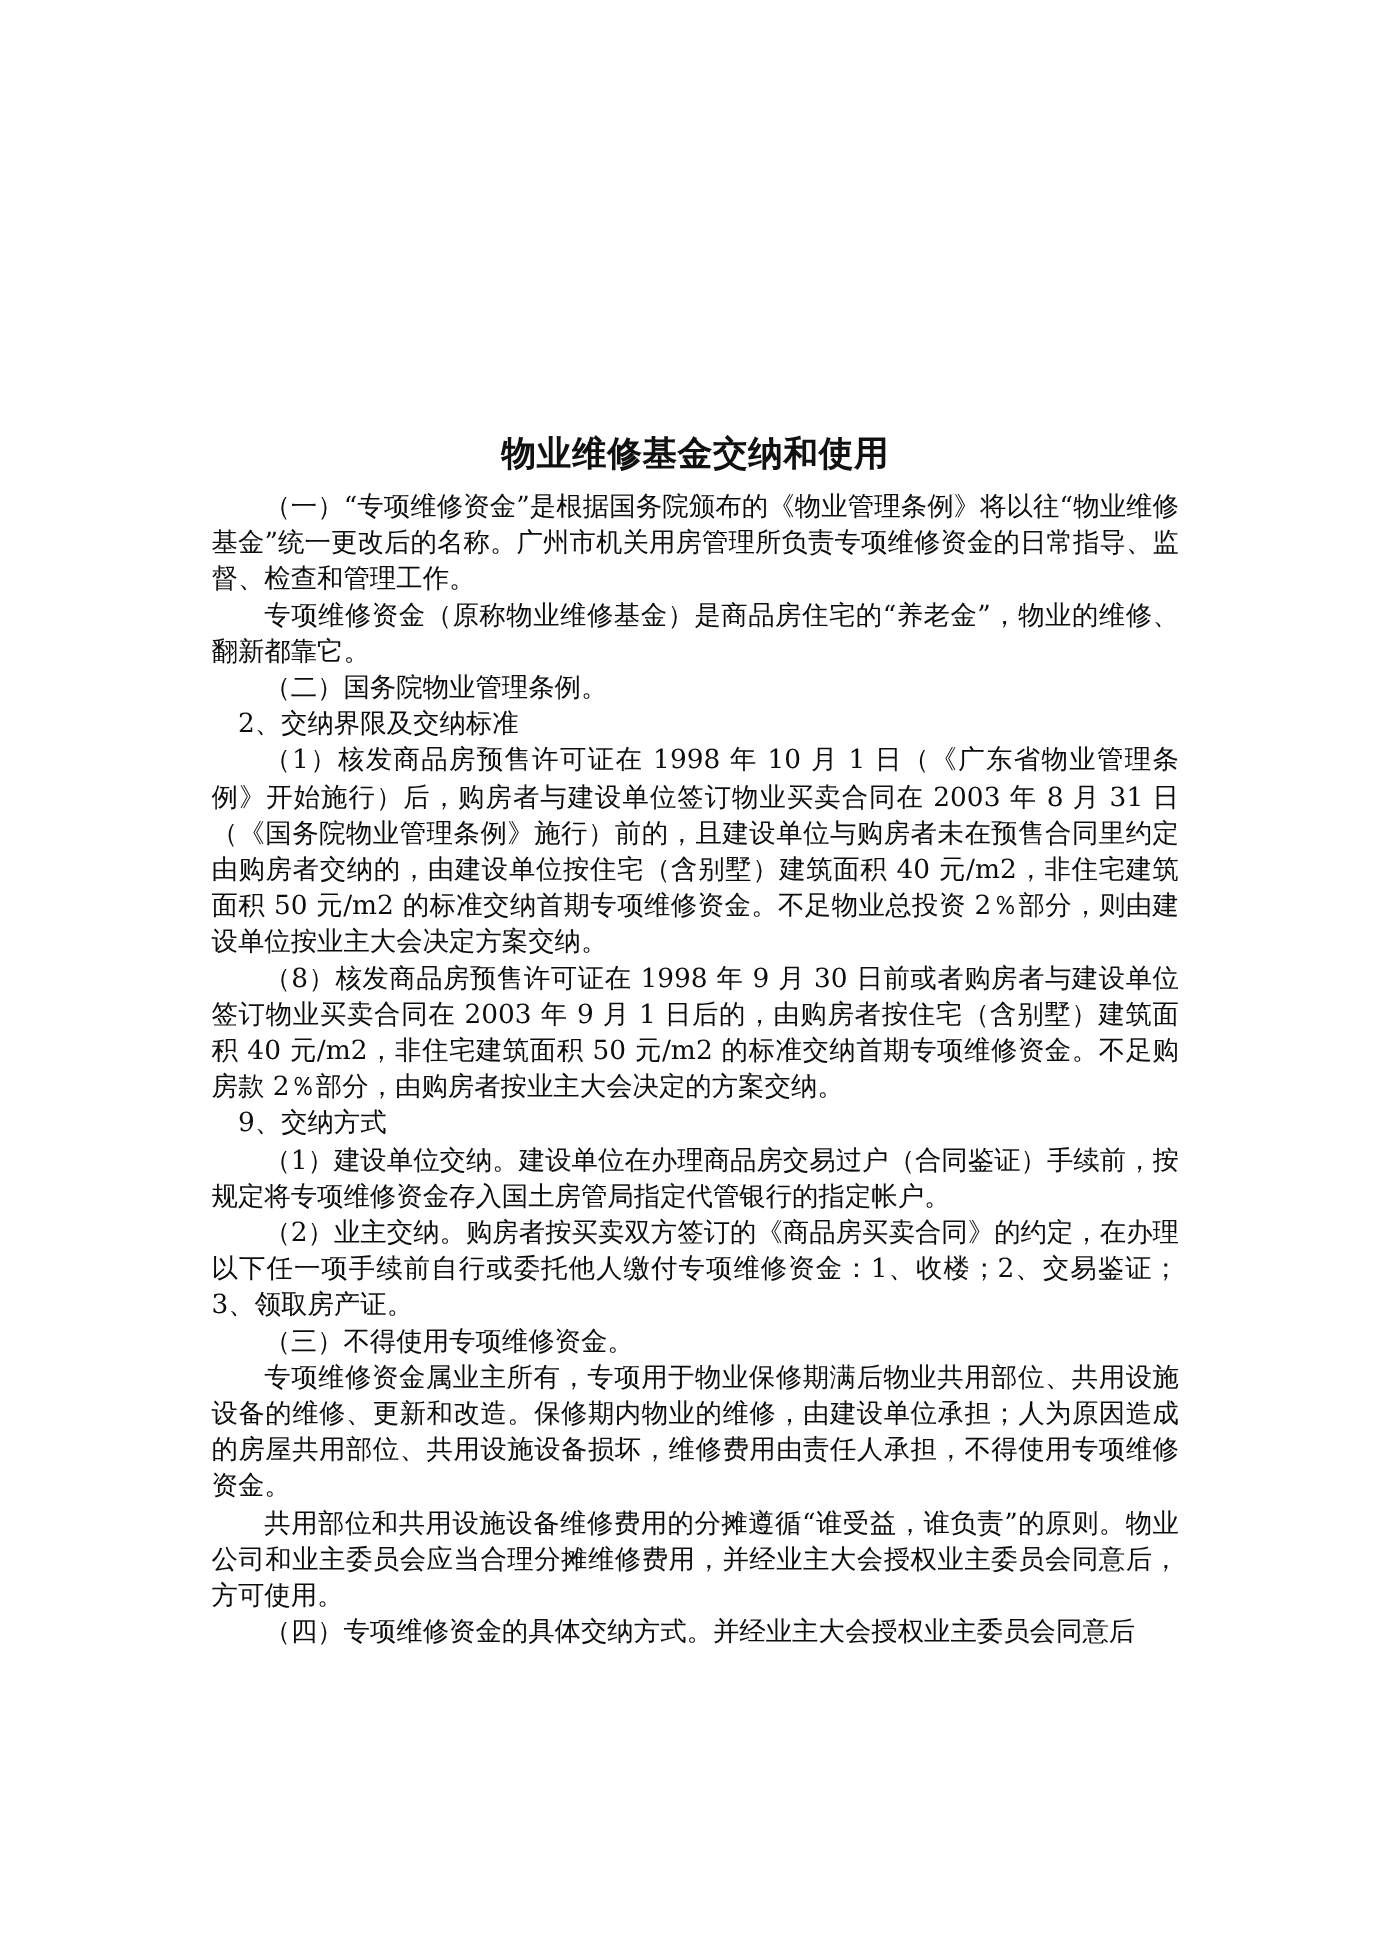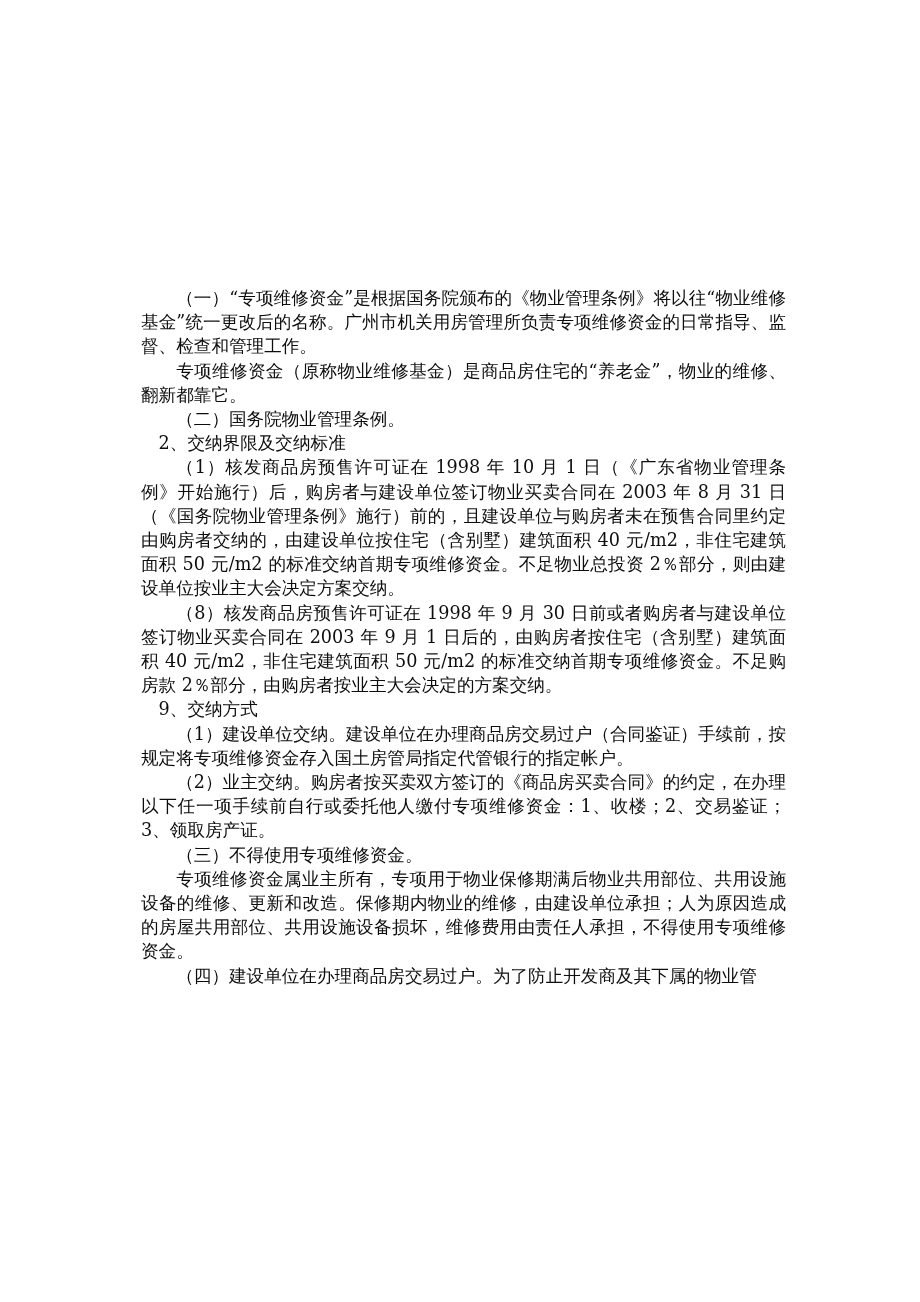--- a/index.html
+++ b/index.html
@@ -65,28 +65,30 @@
   }
   .para.indent-2 { text-indent: 2em; }
   .para.indent-1 { text-indent: 1em; }
   .para.indent-0 { text-indent: 0; }
 </style>
 </head>
 <body>
 
 <div class="page">
   <div class="content">
+    <h1 class="doc-title">物业维修基金交纳和使用</h1>
     <div class="body-text" id="body-host">
         <p class="para indent-2">（一）“专项维修资金”是根据国务院颁布的《物业管理条例》将以往“物业维修基金”统一更改后的名称。广州市机关用房管理所负责专项维修资金的日常指导、监督、检查和管理工作。</p>
         <p class="para indent-2">专项维修资金（原称物业维修基金）是商品房住宅的“养老金”，物业的维修、翻新都靠它。</p>
         <p class="para indent-2">（二）国务院物业管理条例。</p>
         <p class="para indent-1">2、交纳界限及交纳标准</p>
         <p class="para indent-2">（1）核发商品房预售许可证在 1998 年 10 月 1 日（《广东省物业管理条例》开始施行）后，购房者与建设单位签订物业买卖合同在 2003 年 8 月 31 日（《国务院物业管理条例》施行）前的，且建设单位与购房者未在预售合同里约定由购房者交纳的，由建设单位按住宅（含别墅）建筑面积 40 元/m2，非住宅建筑面积 50 元/m2 的标准交纳首期专项维修资金。不足物业总投资 2％部分，则由建设单位按业主大会决定方案交纳。</p>
         <p class="para indent-2">（8）核发商品房预售许可证在 1998 年 9 月 30 日前或者购房者与建设单位签订物业买卖合同在 2003 年 9 月 1 日后的，由购房者按住宅（含别墅）建筑面积 40 元/m2，非住宅建筑面积 50 元/m2 的标准交纳首期专项维修资金。不足购房款 2％部分，由购房者按业主大会决定的方案交纳。</p>
         <p class="para indent-1">9、交纳方式</p>
         <p class="para indent-2">（1）建设单位交纳。建设单位在办理商品房交易过户（合同鉴证）手续前，按规定将专项维修资金存入国土房管局指定代管银行的指定帐户。</p>
         <p class="para indent-2">（2）业主交纳。购房者按买卖双方签订的《商品房买卖合同》的约定，在办理以下任一项手续前自行或委托他人缴付专项维修资金：1、收楼；2、交易鉴证；3、领取房产证。</p>
         <p class="para indent-2">（三）不得使用专项维修资金。</p>
         <p class="para indent-2">专项维修资金属业主所有，专项用于物业保修期满后物业共用部位、共用设施设备的维修、更新和改造。保修期内物业的维修，由建设单位承担；人为原因造成的房屋共用部位、共用设施设备损坏，维修费用由责任人承担，不得使用专项维修资金。</p>
-        <p class="para indent-2">（四）建设单位在办理商品房交易过户。为了防止开发商及其下属的物业管</p>
+        <p class="para indent-2">共用部位和共用设施设备维修费用的分摊遵循“谁受益，谁负责”的原则。物业公司和业主委员会应当合理分摊维修费用，并经业主大会授权业主委员会同意后，方可使用。</p>
+        <p class="para indent-2">（四）专项维修资金的具体交纳方式。并经业主大会授权业主委员会同意后</p>
       </div>
   </div>
 </div>
 
 </body></html>

